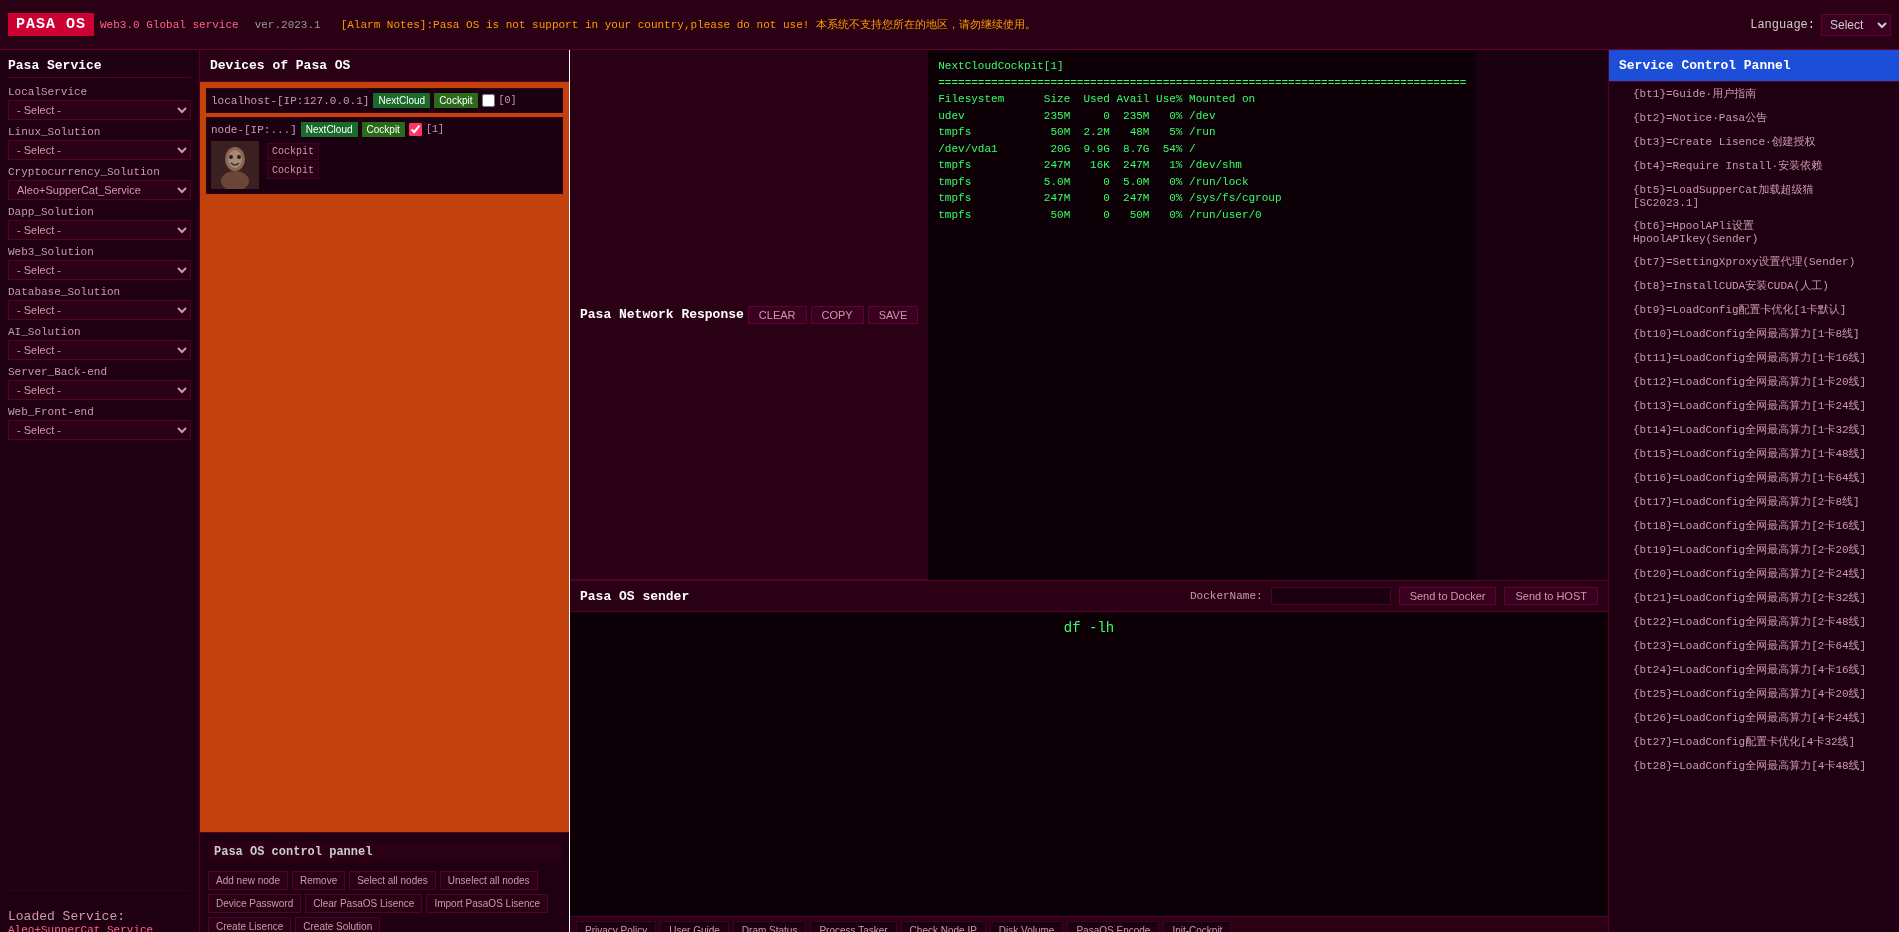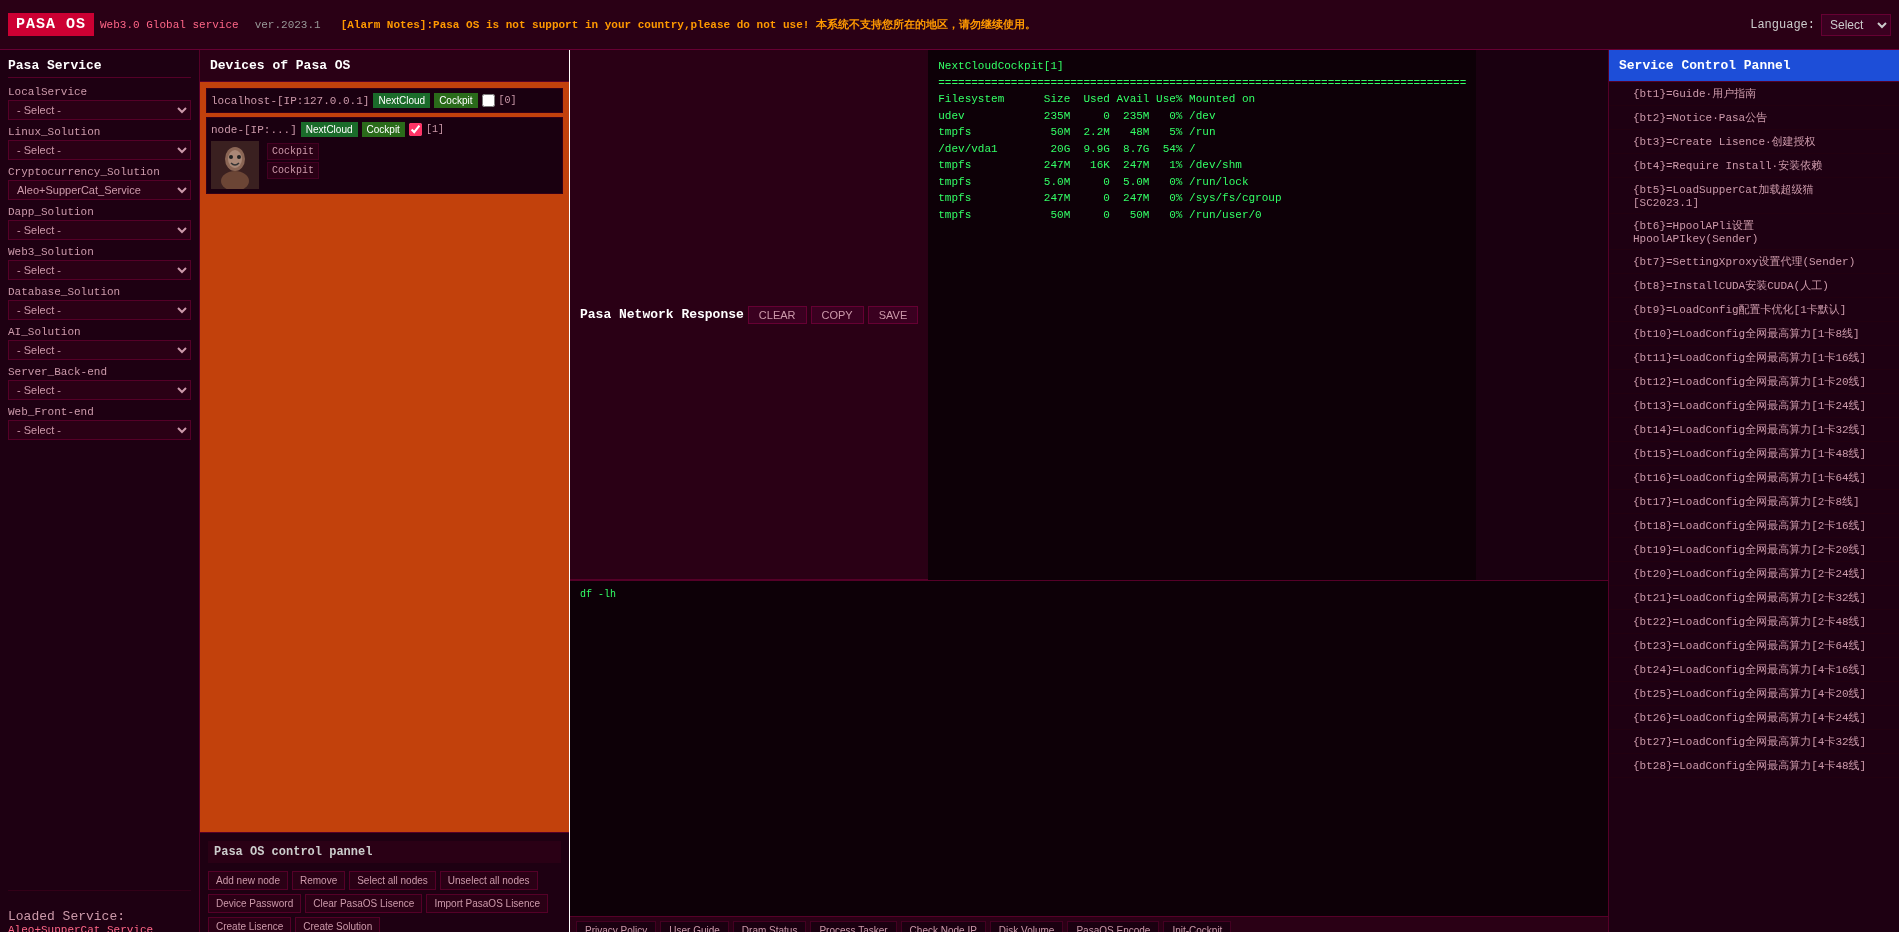--- a/index.html
+++ b/index.html
@@ -43,21 +43,20 @@
       white-space: nowrap;
     }
     #topbar-alarm {
       color: #ff9900;
       font-size: 11px;
       margin-left: 20px;
       flex: 1;
       white-space: nowrap;
       overflow: hidden;
       text-overflow: ellipsis;
-      font-weight: bold;
     }
     #topbar-lang {
       display: flex;
       align-items: center;
       gap: 6px;
       margin-left: auto;
       white-space: nowrap;
     }
     #topbar-lang label {
       color: #ccc;
@@ -318,27 +317,28 @@
       color: #cc99aa;
       border: 1px solid #660033;
       font-size: 11px;
       padding: 2px 10px;
       cursor: pointer;
     }
     #sender-input {
       background: #0d0007;
       color: #33ff66;
       font-family: 'Courier New', monospace;
-      font-size: 10px;
+      font-size: 14px;
       padding: 8px 10px;
       flex: 1;
       border: none;
       resize: none;
       outline: none;
       min-height: 80px;
+      text-align: center;
     }
 
     
     #bottom-tabs {
       background: #2a0015;
       display: flex;
       border-top: 1px solid #550028;
       padding: 4px 6px;
       gap: 4px;
       flex-wrap: wrap;
@@ -555,20 +555,27 @@
 udev            235M     0  235M   0% /dev
 tmpfs            50M  2.2M   48M   5% /run
 /dev/vda1        20G  9.9G  8.7G  54% /
 tmpfs           247M   16K  247M   1% /dev/shm
 tmpfs           5.0M     0  5.0M   0% /run/lock
 tmpfs           247M     0  247M   0% /sys/fs/cgroup
 tmpfs            50M     0   50M   0% /run/user/0</div>
     </div>
 
     <div id="sender-section">
+      <div id="sender-header">
+        <div id="sender-title">Pasa OS sender</div>
+        <label id="docker-name-label">DockerName:</label>
+        <input id="docker-name-input" type="text" value="" style="">
+        <button class="send-btn">Send to Docker</button>
+        <button class="send-btn">Send to HOST</button>
+      </div>
       <textarea id="sender-input" style="">df -lh</textarea>
     </div>
 
     <div id="bottom-tabs">
       <button class="tab-btn">Privacy Policy</button>
       <button class="tab-btn">User Guide</button>
       <button class="tab-btn">Dram Status</button>
       <button class="tab-btn">Process Tasker</button>
       <button class="tab-btn">Check Node IP</button>
       <button class="tab-btn">Disk Volume</button>
@@ -652,21 +659,21 @@
         <div class="sc-item">
           <span class="sc-item-text">{bt24}=LoadConfig全网最高算力[4卡16线]</span>
         </div>
         <div class="sc-item">
           <span class="sc-item-text">{bt25}=LoadConfig全网最高算力[4卡20线]</span>
         </div>
         <div class="sc-item">
           <span class="sc-item-text">{bt26}=LoadConfig全网最高算力[4卡24线]</span>
         </div>
         <div class="sc-item">
-          <span class="sc-item-text">{bt27}=LoadConfig全网最高算力[4卡32线]</span>
+          <span class="sc-item-text">{bt27}=LoadConfig配置卡优化[4卡32线]</span>
         </div>
         <div class="sc-item">
           <span class="sc-item-text">{bt28}=LoadConfig全网最高算力[4卡48线]</span>
         </div>
       </div>
   </div>
 
 </div>
 
 </body></html>

